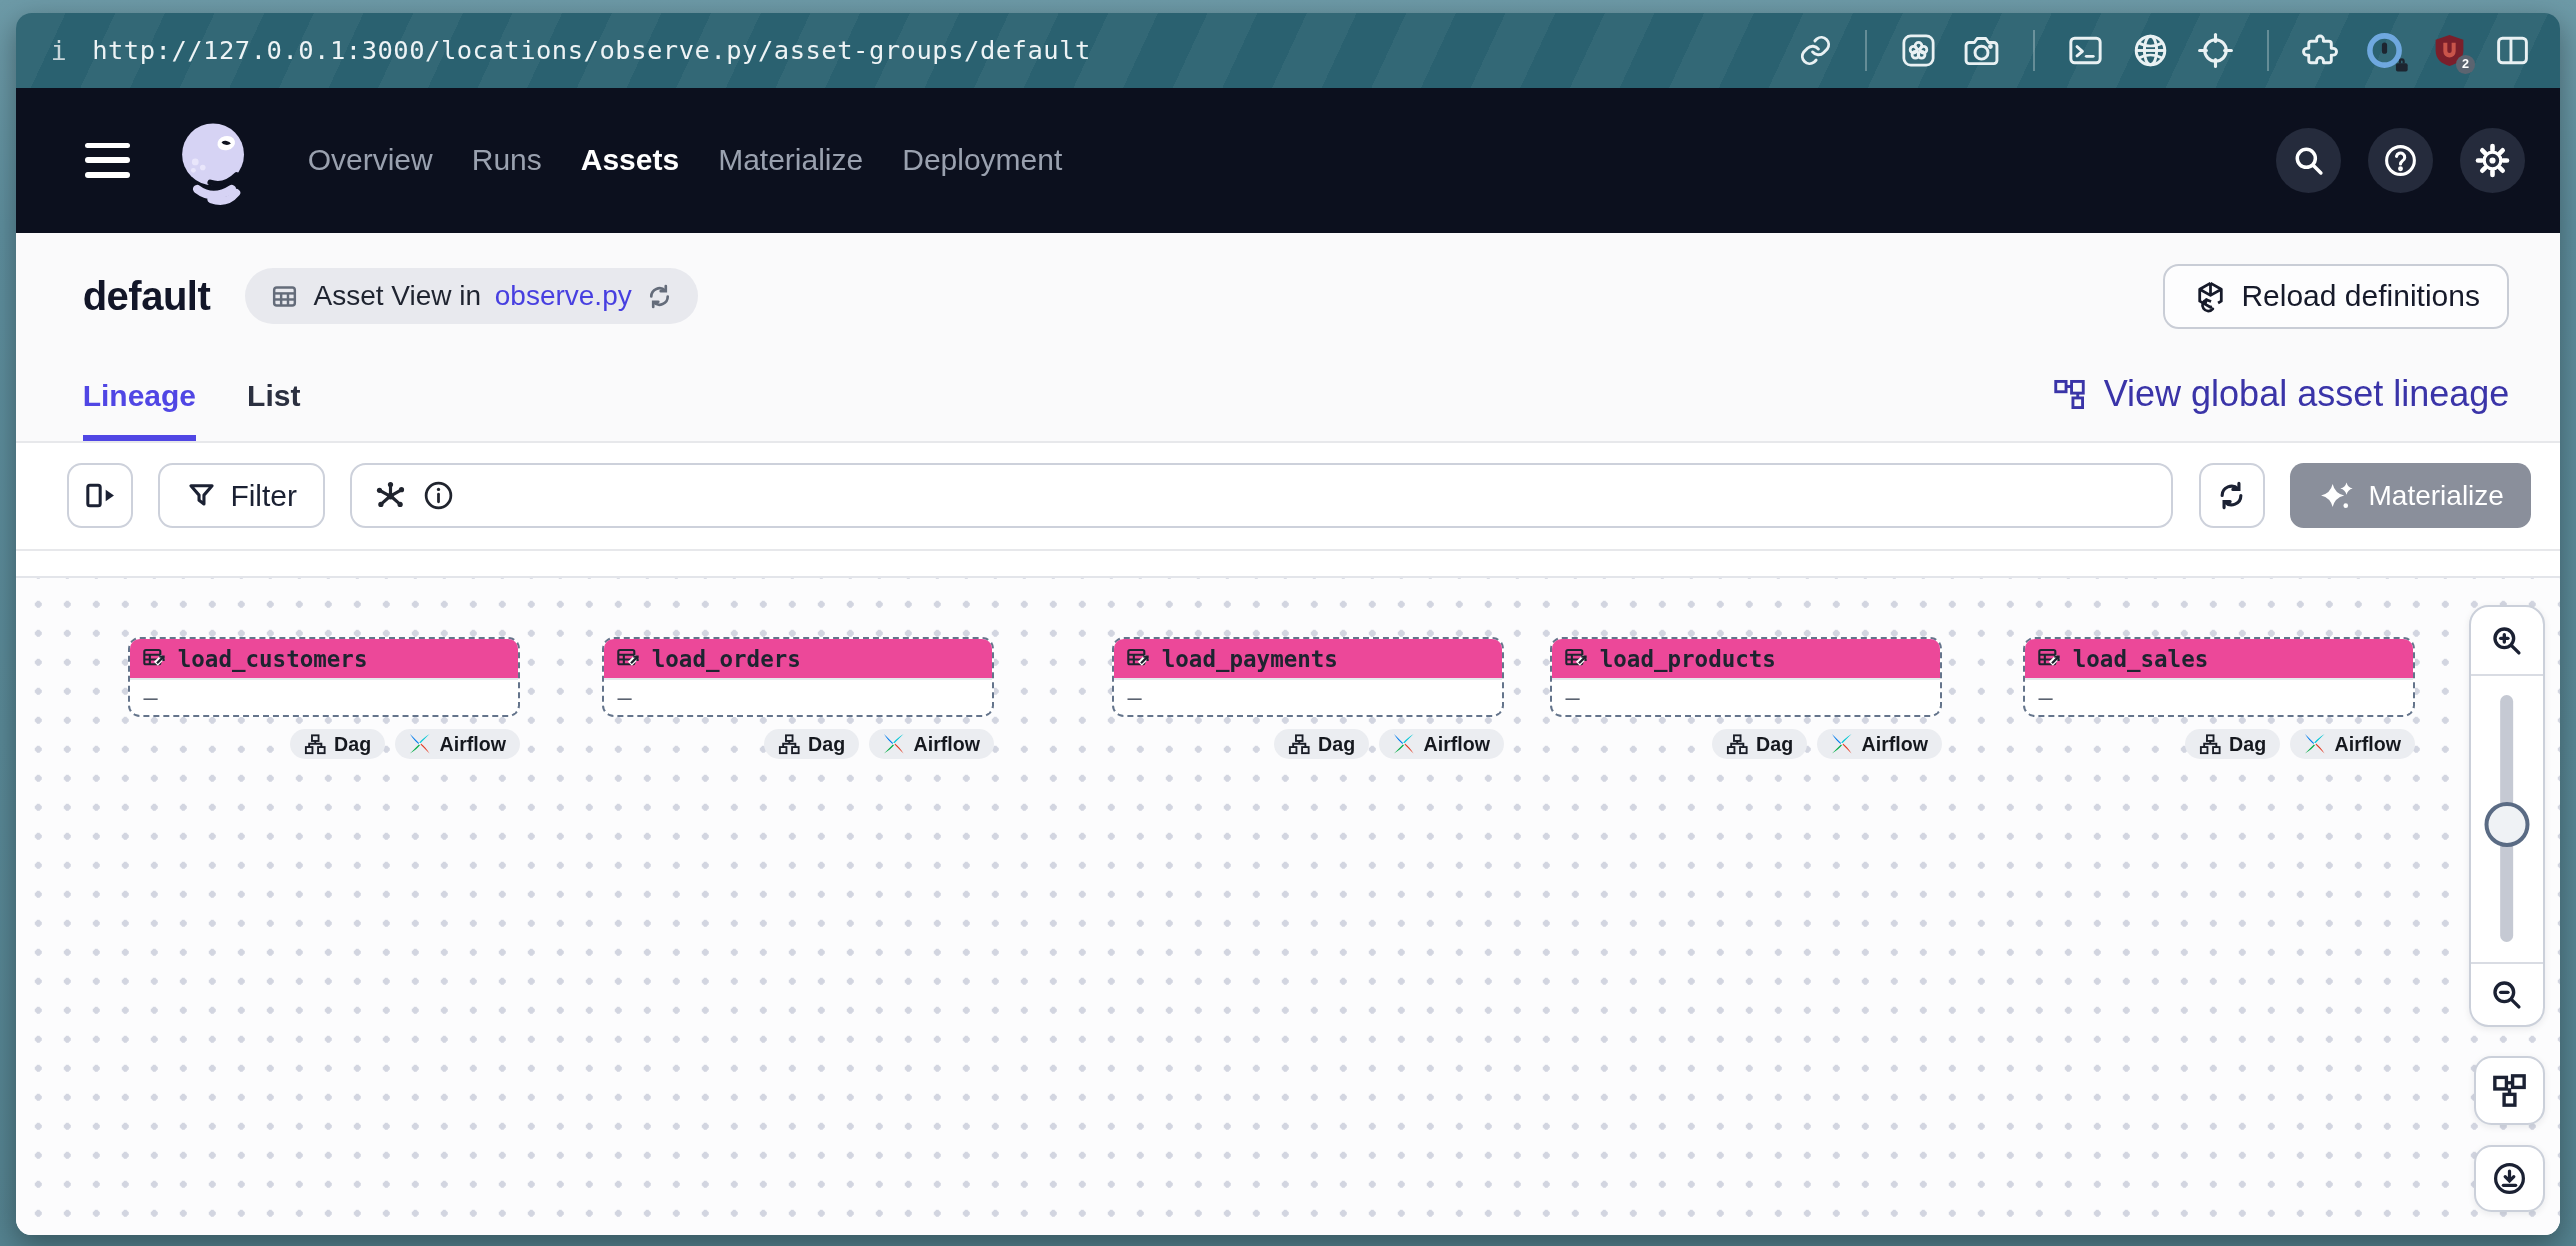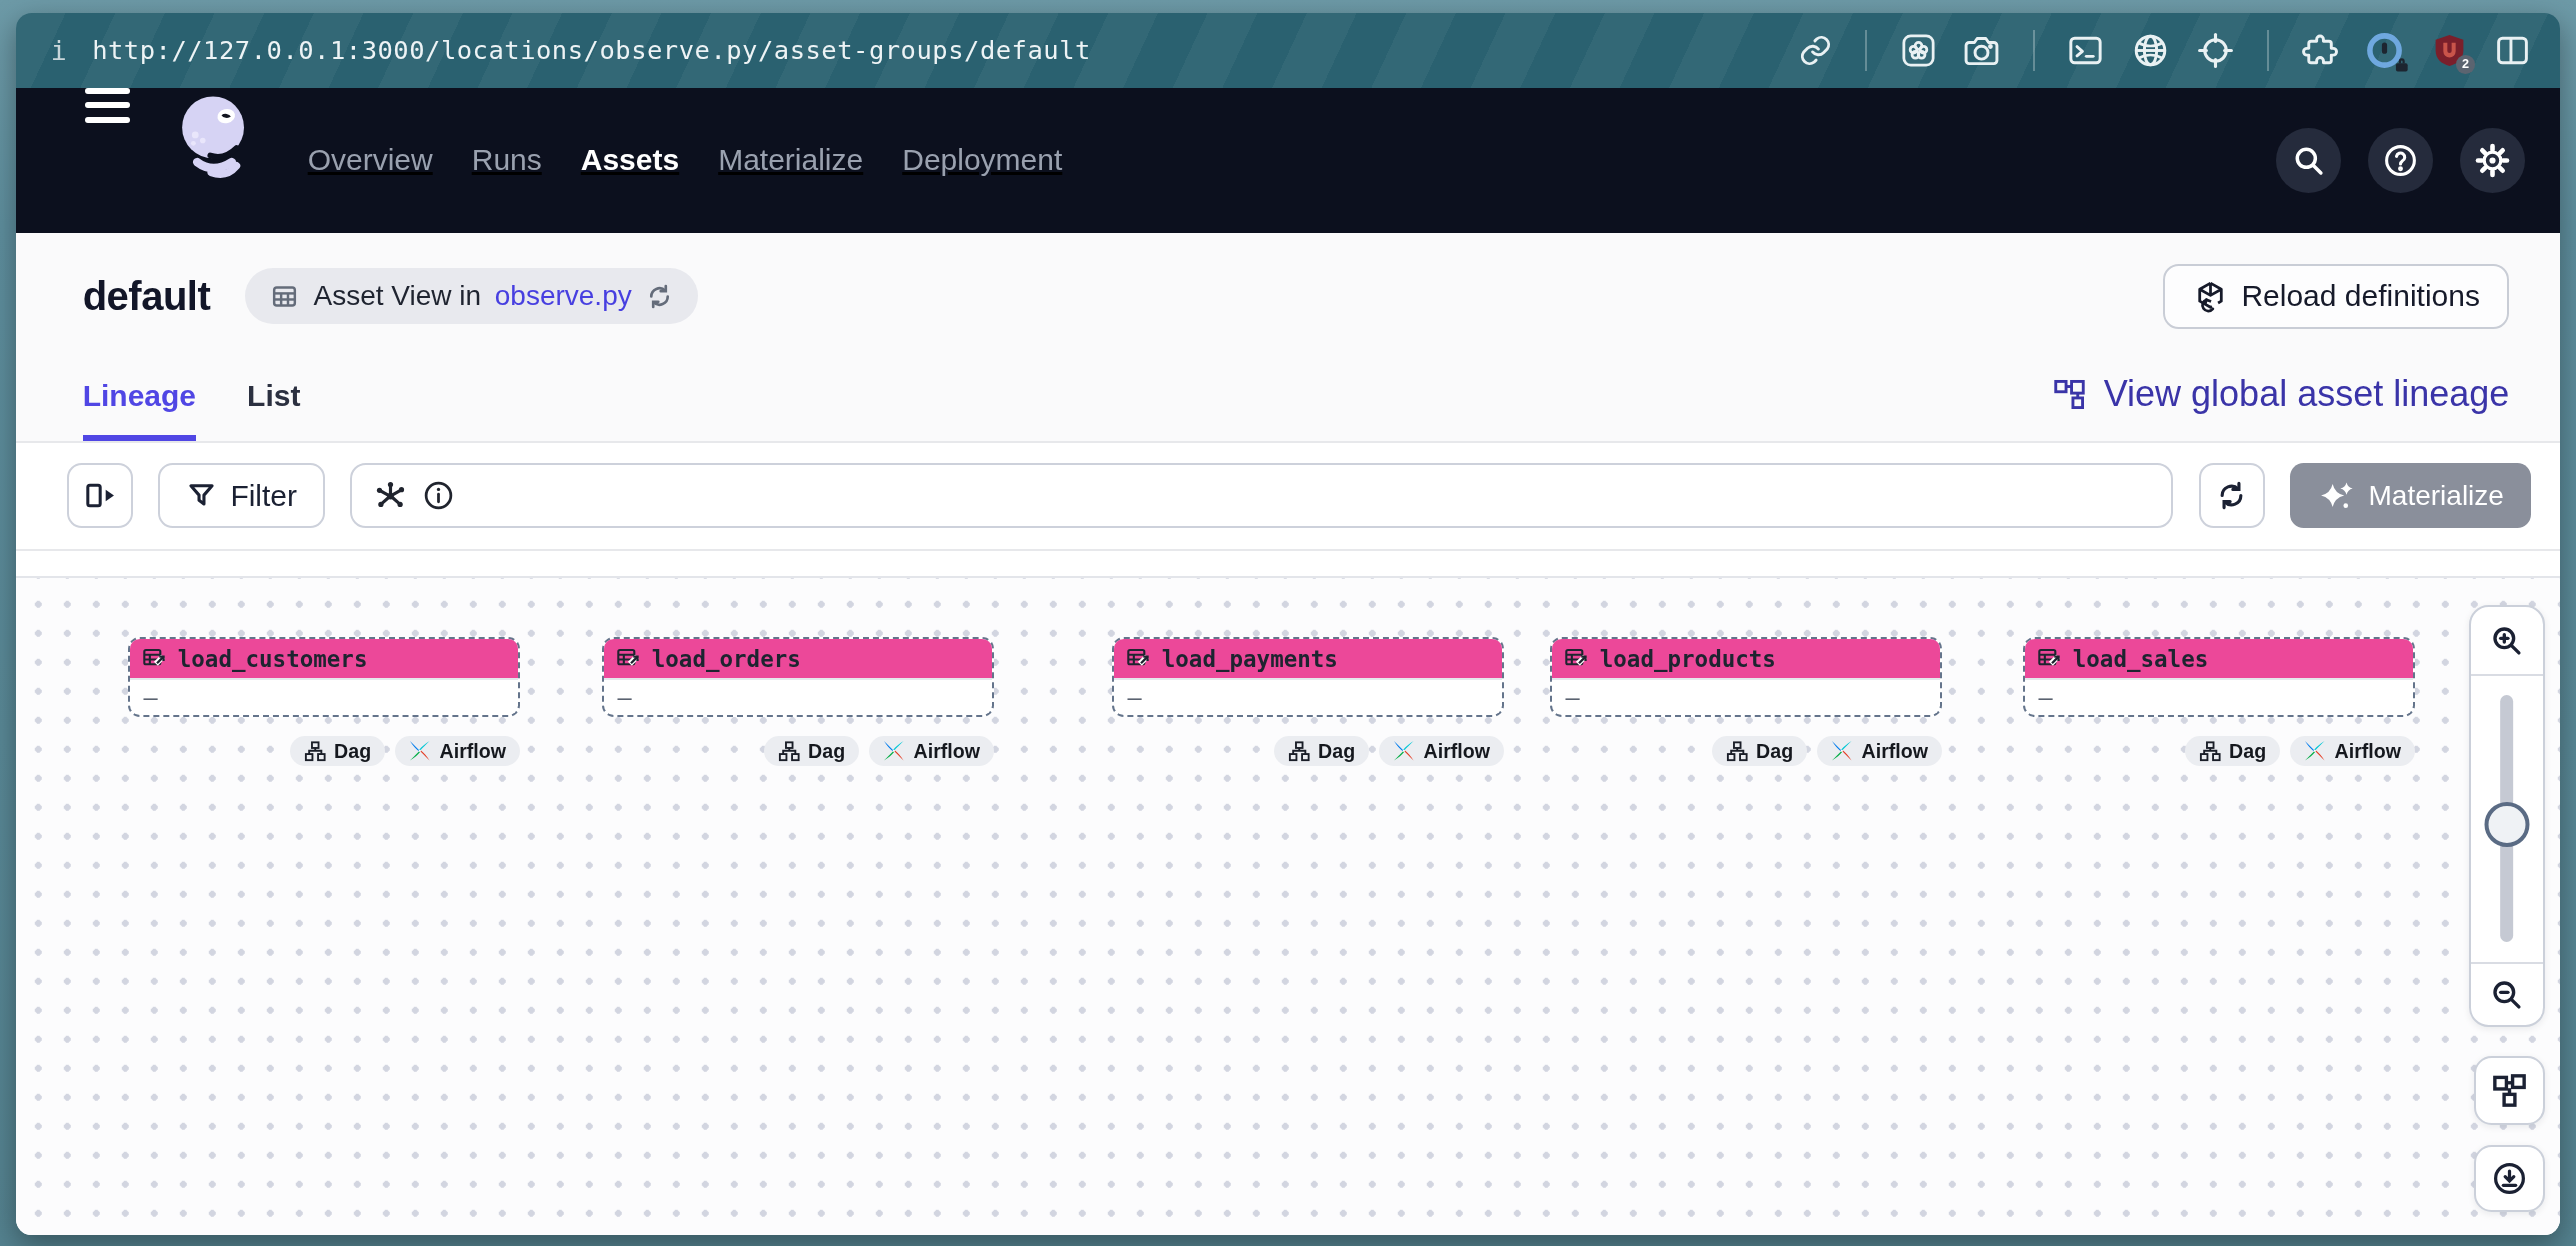--- a/index.html
+++ b/index.html
@@ -27,21 +27,21 @@
     background:#5b6470; color:#fff; font:700 12.7px "Liberation Sans",sans-serif;
     display:flex; align-items:center; justify-content:center; }
   .rel { position:relative; }
 
   
   .content { flex:1; background:#fff; border-radius:0 0 15.7px 15.7px; overflow:hidden;
     display:flex; flex-direction:column; }
 
   
   .navbar { height:145px; flex:0 0 145px; background:var(--navbar,#0C101E);
-    display:flex; padding:0 35px 0 69px;text-decoration:underline; }
+    display:flex; align-items:center; padding:0 35px 0 69px; }
   .hamburger { width:45px; display:flex; flex-direction:column; gap:8.8px; cursor:pointer; margin-right:39px; }
   .hamburger span { display:block; height:5.9px; border-radius:2.9px; background:#fff; }
   .logo { width:90px; height:90px; margin-right:49px; }
   .nav-links { display:flex; align-items:center; gap:39px; }
   .nav-link { font-size:30px; color:#9AA1AF; cursor:pointer; }
   .nav-link.active { color:#fff; font-weight:700; }
   .nav-spacer { flex:1; }
   .nav-circles { display:flex; align-items:center; gap:27.4px; }
   .nav-circle { width:65px; height:65px; border-radius:50%; background:#252B3C; color:#fff;
     display:flex; align-items:center; justify-content:center; cursor:pointer; }
@@ -91,21 +91,21 @@
     background-size:29px 29px; background-position:7.8px 11.8px; }
 
   .asset-node { position:absolute; top:59px; width:392px; }
   .node-box { border:2.9px dashed var(--node-border,#64748B); border-radius:11.8px; background:#fff;
     overflow:hidden; cursor:pointer; }
   .node-head { height:41px; display:flex; align-items:center; gap:9.8px; padding:0 11.8px;
     background:#ec4899; border-bottom:2px solid #E5E8EC; }
   .node-name { font:700 22.5px "DejaVu Sans Mono", monospace; color:#1E2430; }
   .node-body { height:35px; display:flex; align-items:center; padding:0 13.7px;
     font:400 23.5px "DejaVu Sans Mono", monospace; color:#5A6270; }
-  .node-tags { display:flex; justify-content:flex-end; gap:9.8px; margin-top:19px; }
+  .node-tags { display:flex; justify-content:flex-end; gap:9.8px; margin-top:12px; }
   .tag-pill { height:30px; background:#EBEDF1; border-radius:15.7px; display:flex; align-items:center;
     gap:7.8px; padding:0 13.7px; font-size:19.6px; font-weight:700; color:#15181E; cursor:pointer; }
 
   
   .zoom-panel { position:absolute; right:15.7px; top:26.5px; width:76px; height:422px;
     background:#fff; border:2px solid #CBD0DA; border-radius:19.6px;
     display:flex; flex-direction:column; box-shadow:0 2px 7.8px rgba(16,22,38,0.08); }
   .zoom-btn { height:69px; flex:0 0 69px; display:flex; align-items:center; justify-content:center;
     color:#1B2133; cursor:pointer; }
   .zoom-btn.top { border-bottom:2px solid #D9DCE3; }

